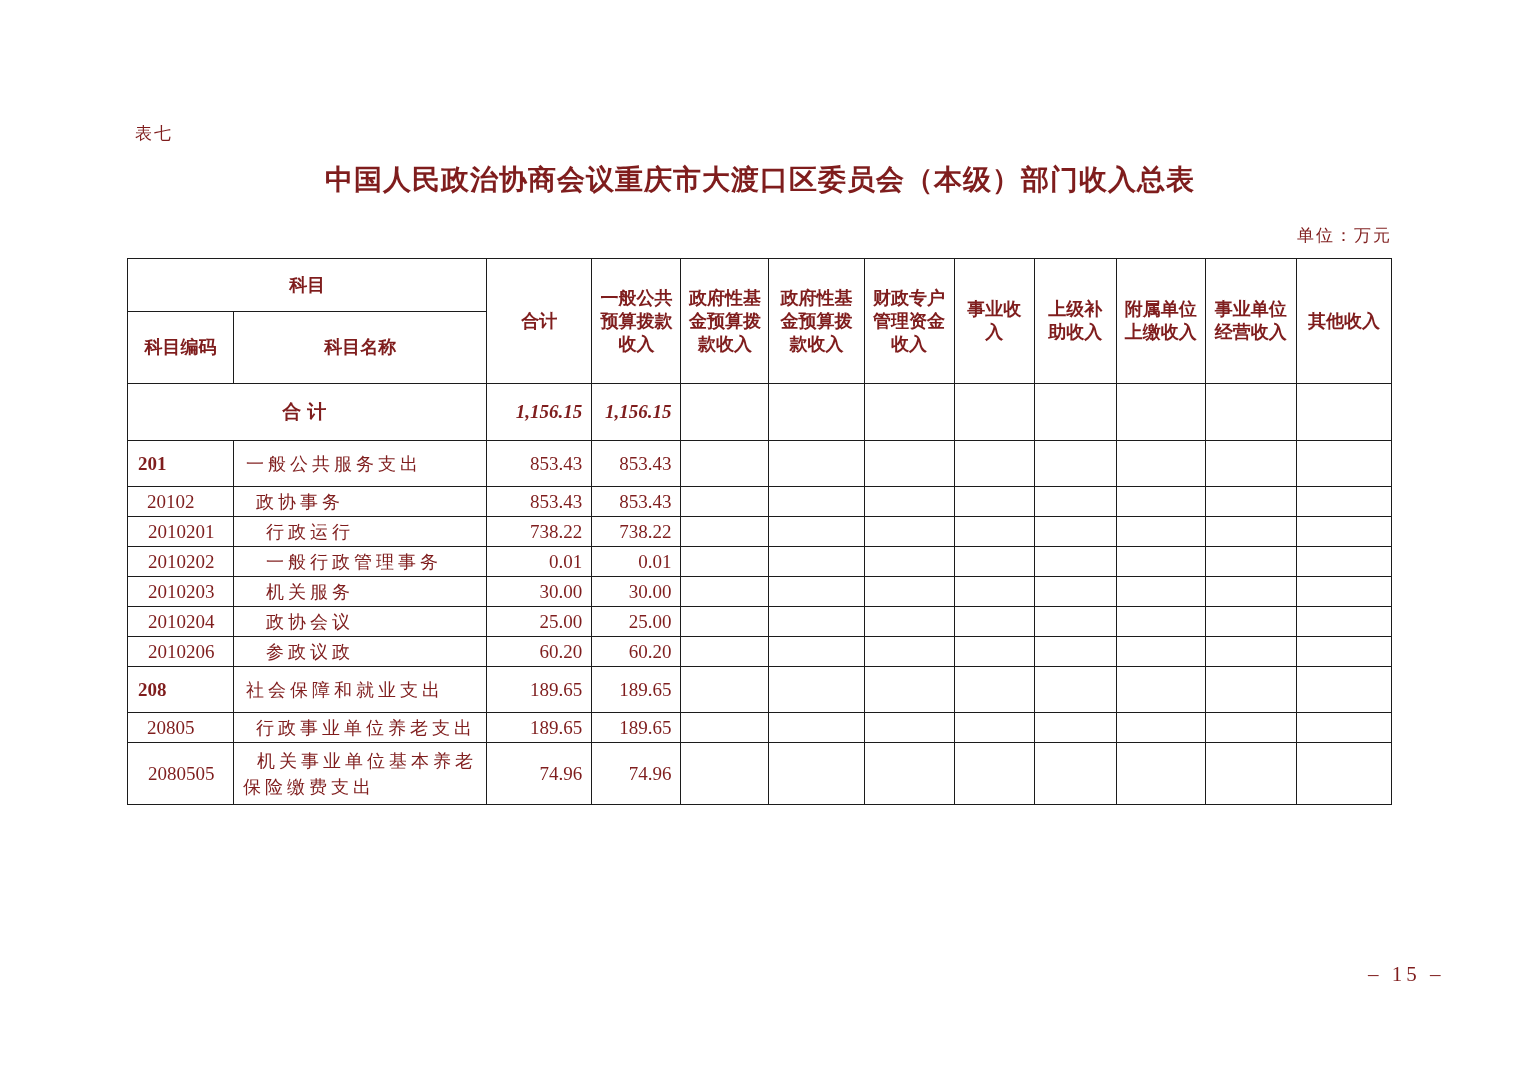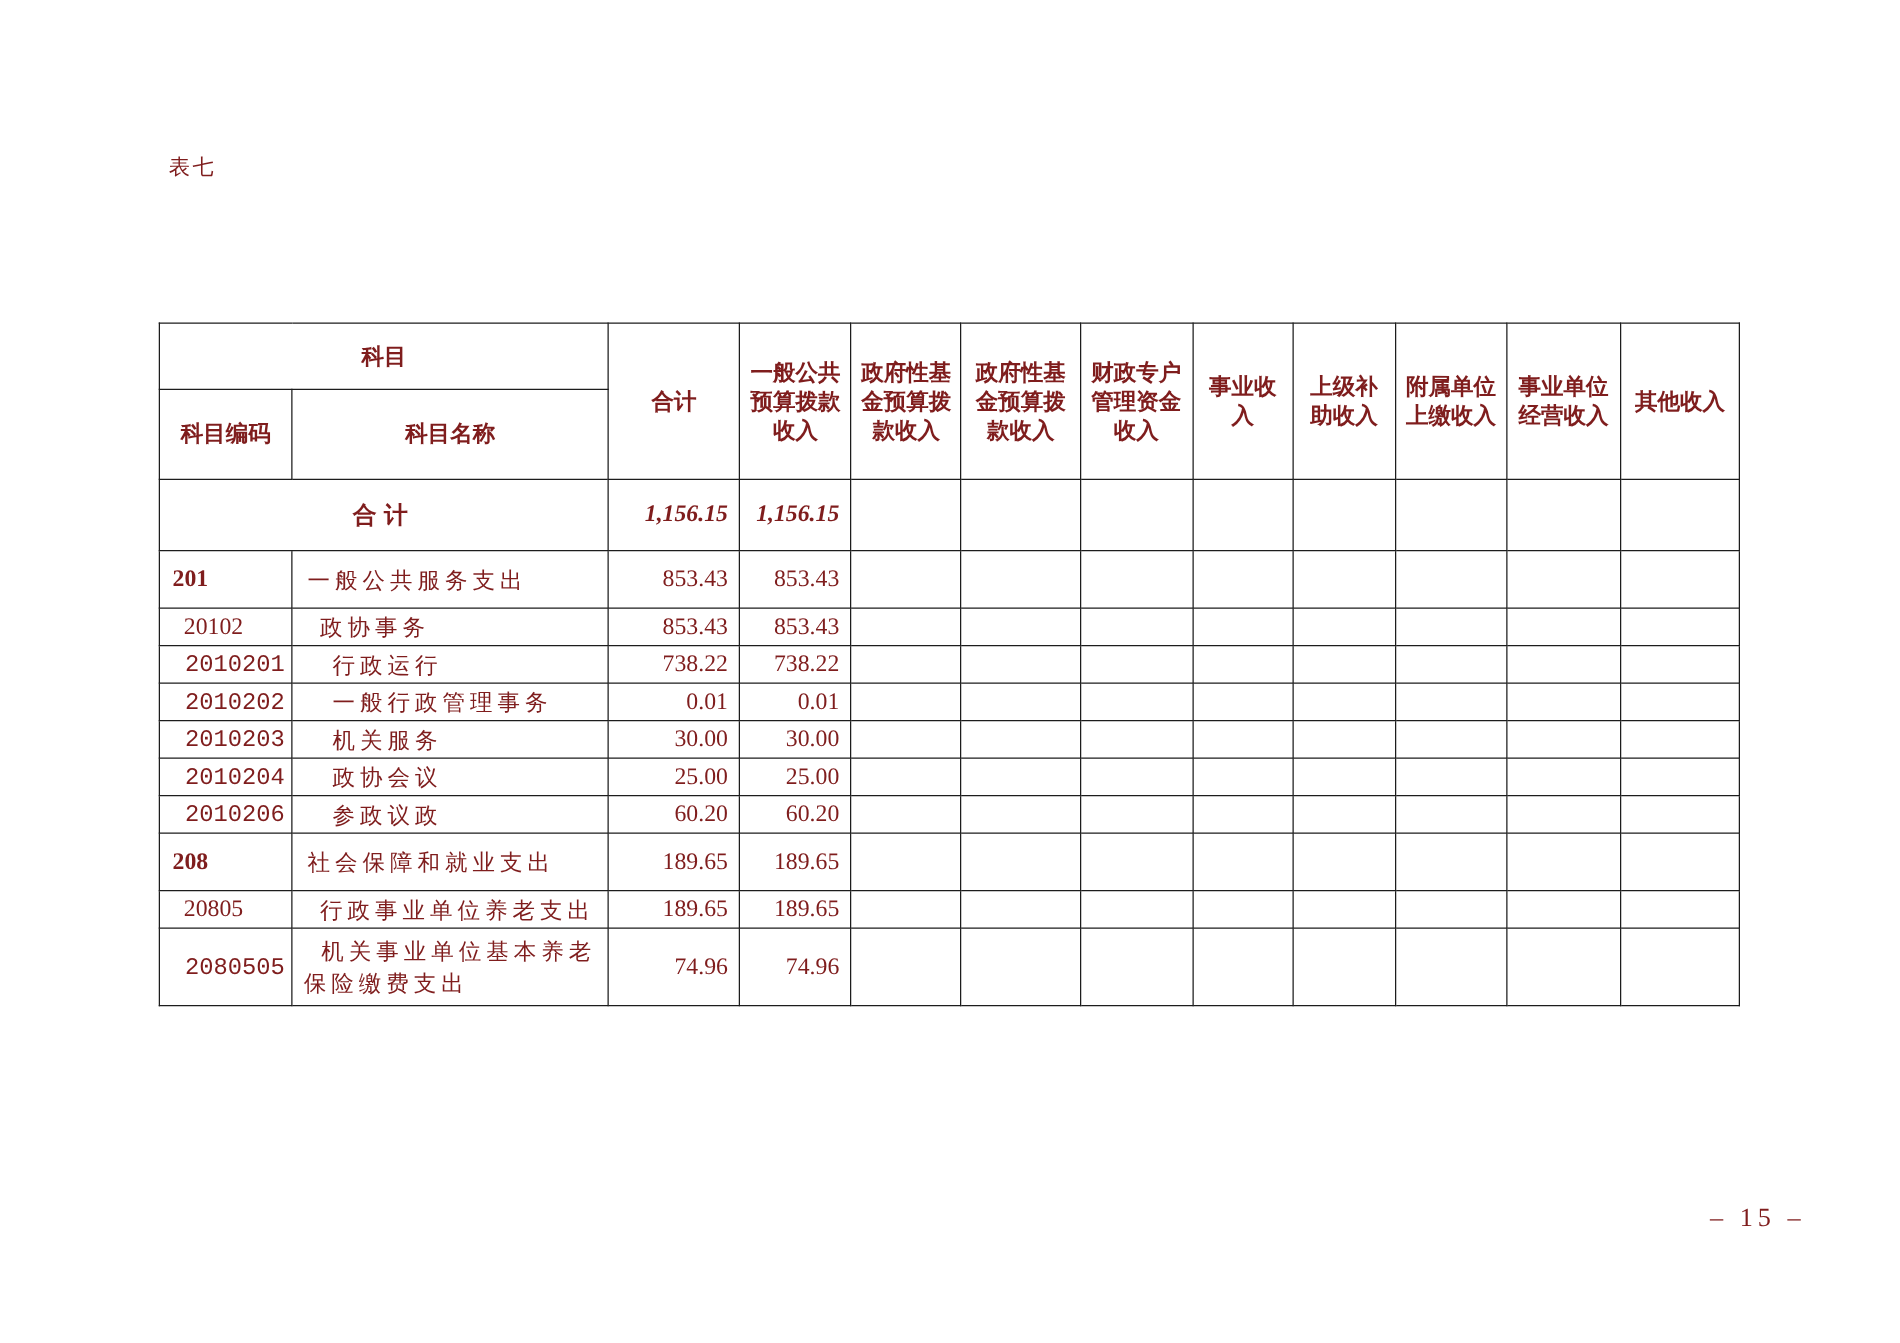--- a/index.html
+++ b/index.html
@@ -78,41 +78,43 @@
     font: 19px "Liberation Serif", serif;
     text-align: left;
   }
   td.name {
     font: 18px/26px "Liberation Serif", serif;
     text-align: left;
     letter-spacing: 4px;
   }
   tr.lvl-1 td.code { padding-left: 10px; font-weight: bold; }
   tr.lvl-2 td.code { padding-left: 19px; }
-  tr.lvl-3 td.code { padding-left: 20px; font-family: Liberation Mono, monospace; }
+  tr.lvl-3 td.code { padding-left: 20px; }
   tr.lvl-1 td.name { padding-left: 12px; }
   tr.lvl-2 td.name { padding-left: 22px; }
   tr.lvl-3 td.name { padding-left: 32px; }
   tr.wrap td.name  { padding-left: 9px; text-indent: 14px; font-family: Liberation Serif, serif; }
   .page-number {
     position: absolute;
     top: 962px;
     left: 1368px;
     font: 21px "Liberation Serif", serif;
     letter-spacing: 4px;
   }
 </style>
 </head>
 <body>
 
 <div class="sheet">
 
   <div class="table-label">表七</div>
 
-
+  <h1 class="doc-title">中国人民政治协商会议重庆市大渡口区委员会（本级）部门收入总表</h1>
+
+  <div class="unit-note">单位：万元</div>
 
   <table class="income-table">
     <colgroup>
       <col style="width:106px">
         <col style="width:253px">
         <col style="width:105px">
       <col style="width:89px">
         <col style="width:88px">
         <col style="width:95px">
       <col style="width:90px">

